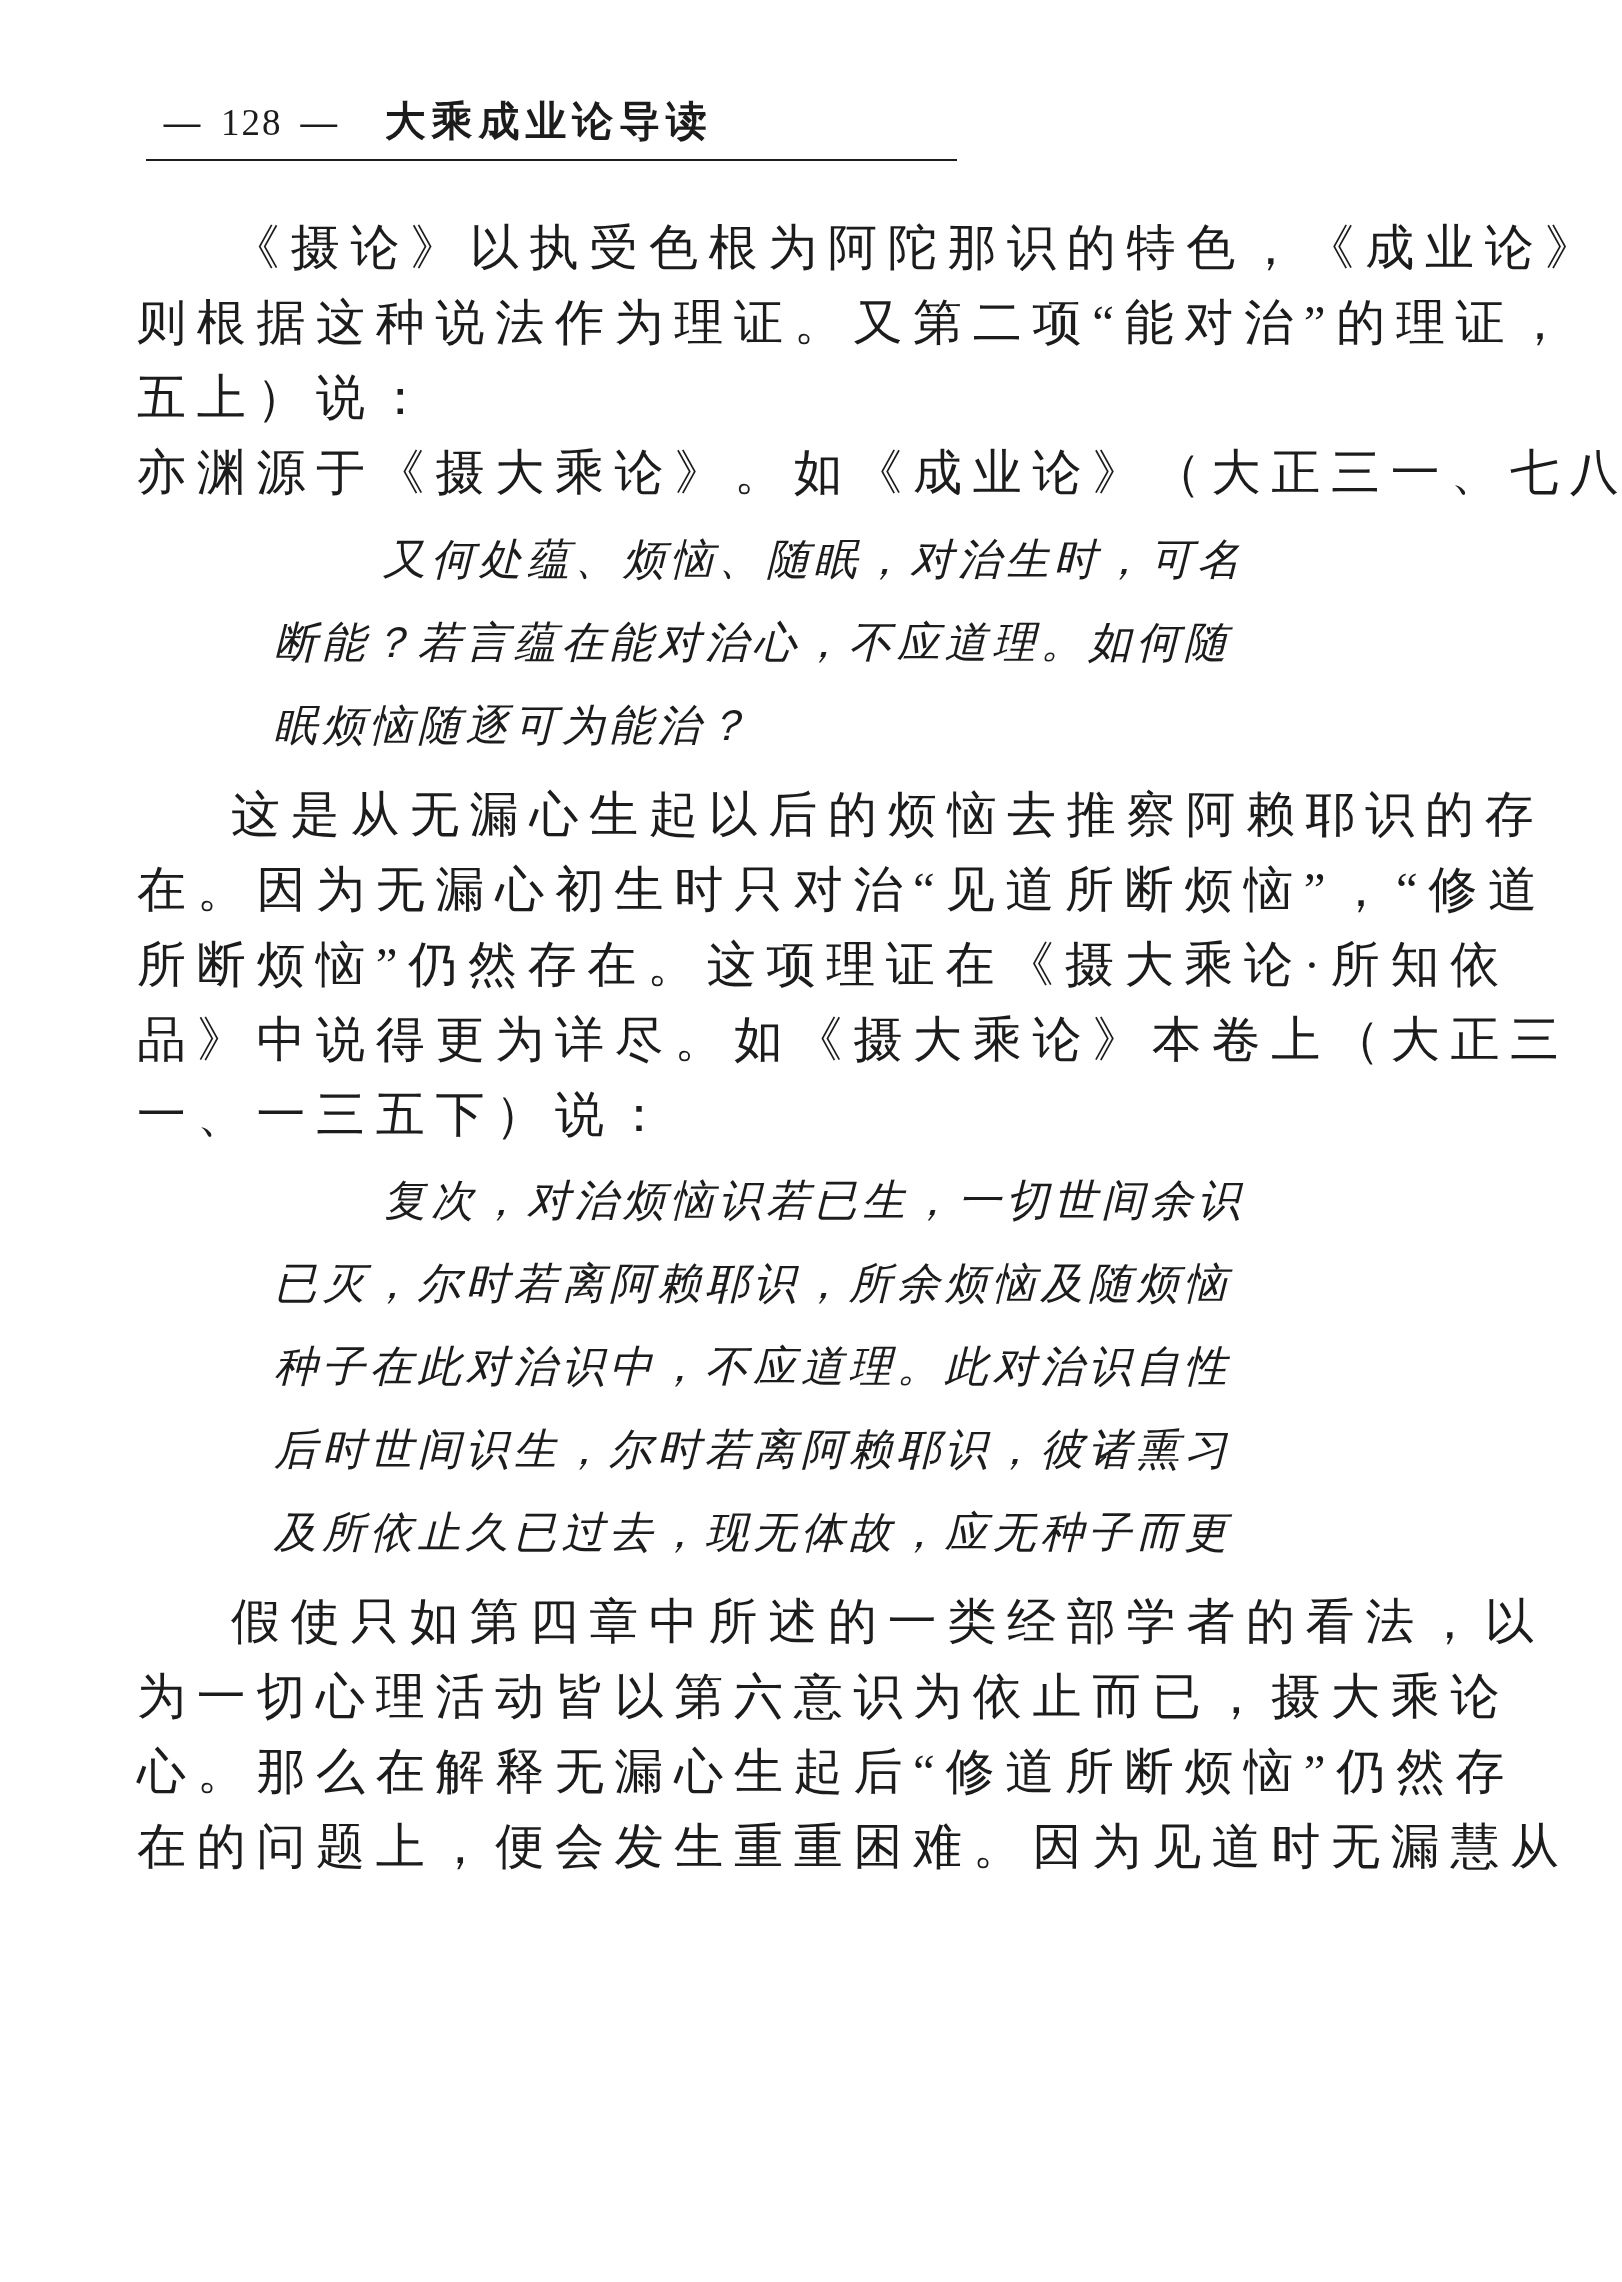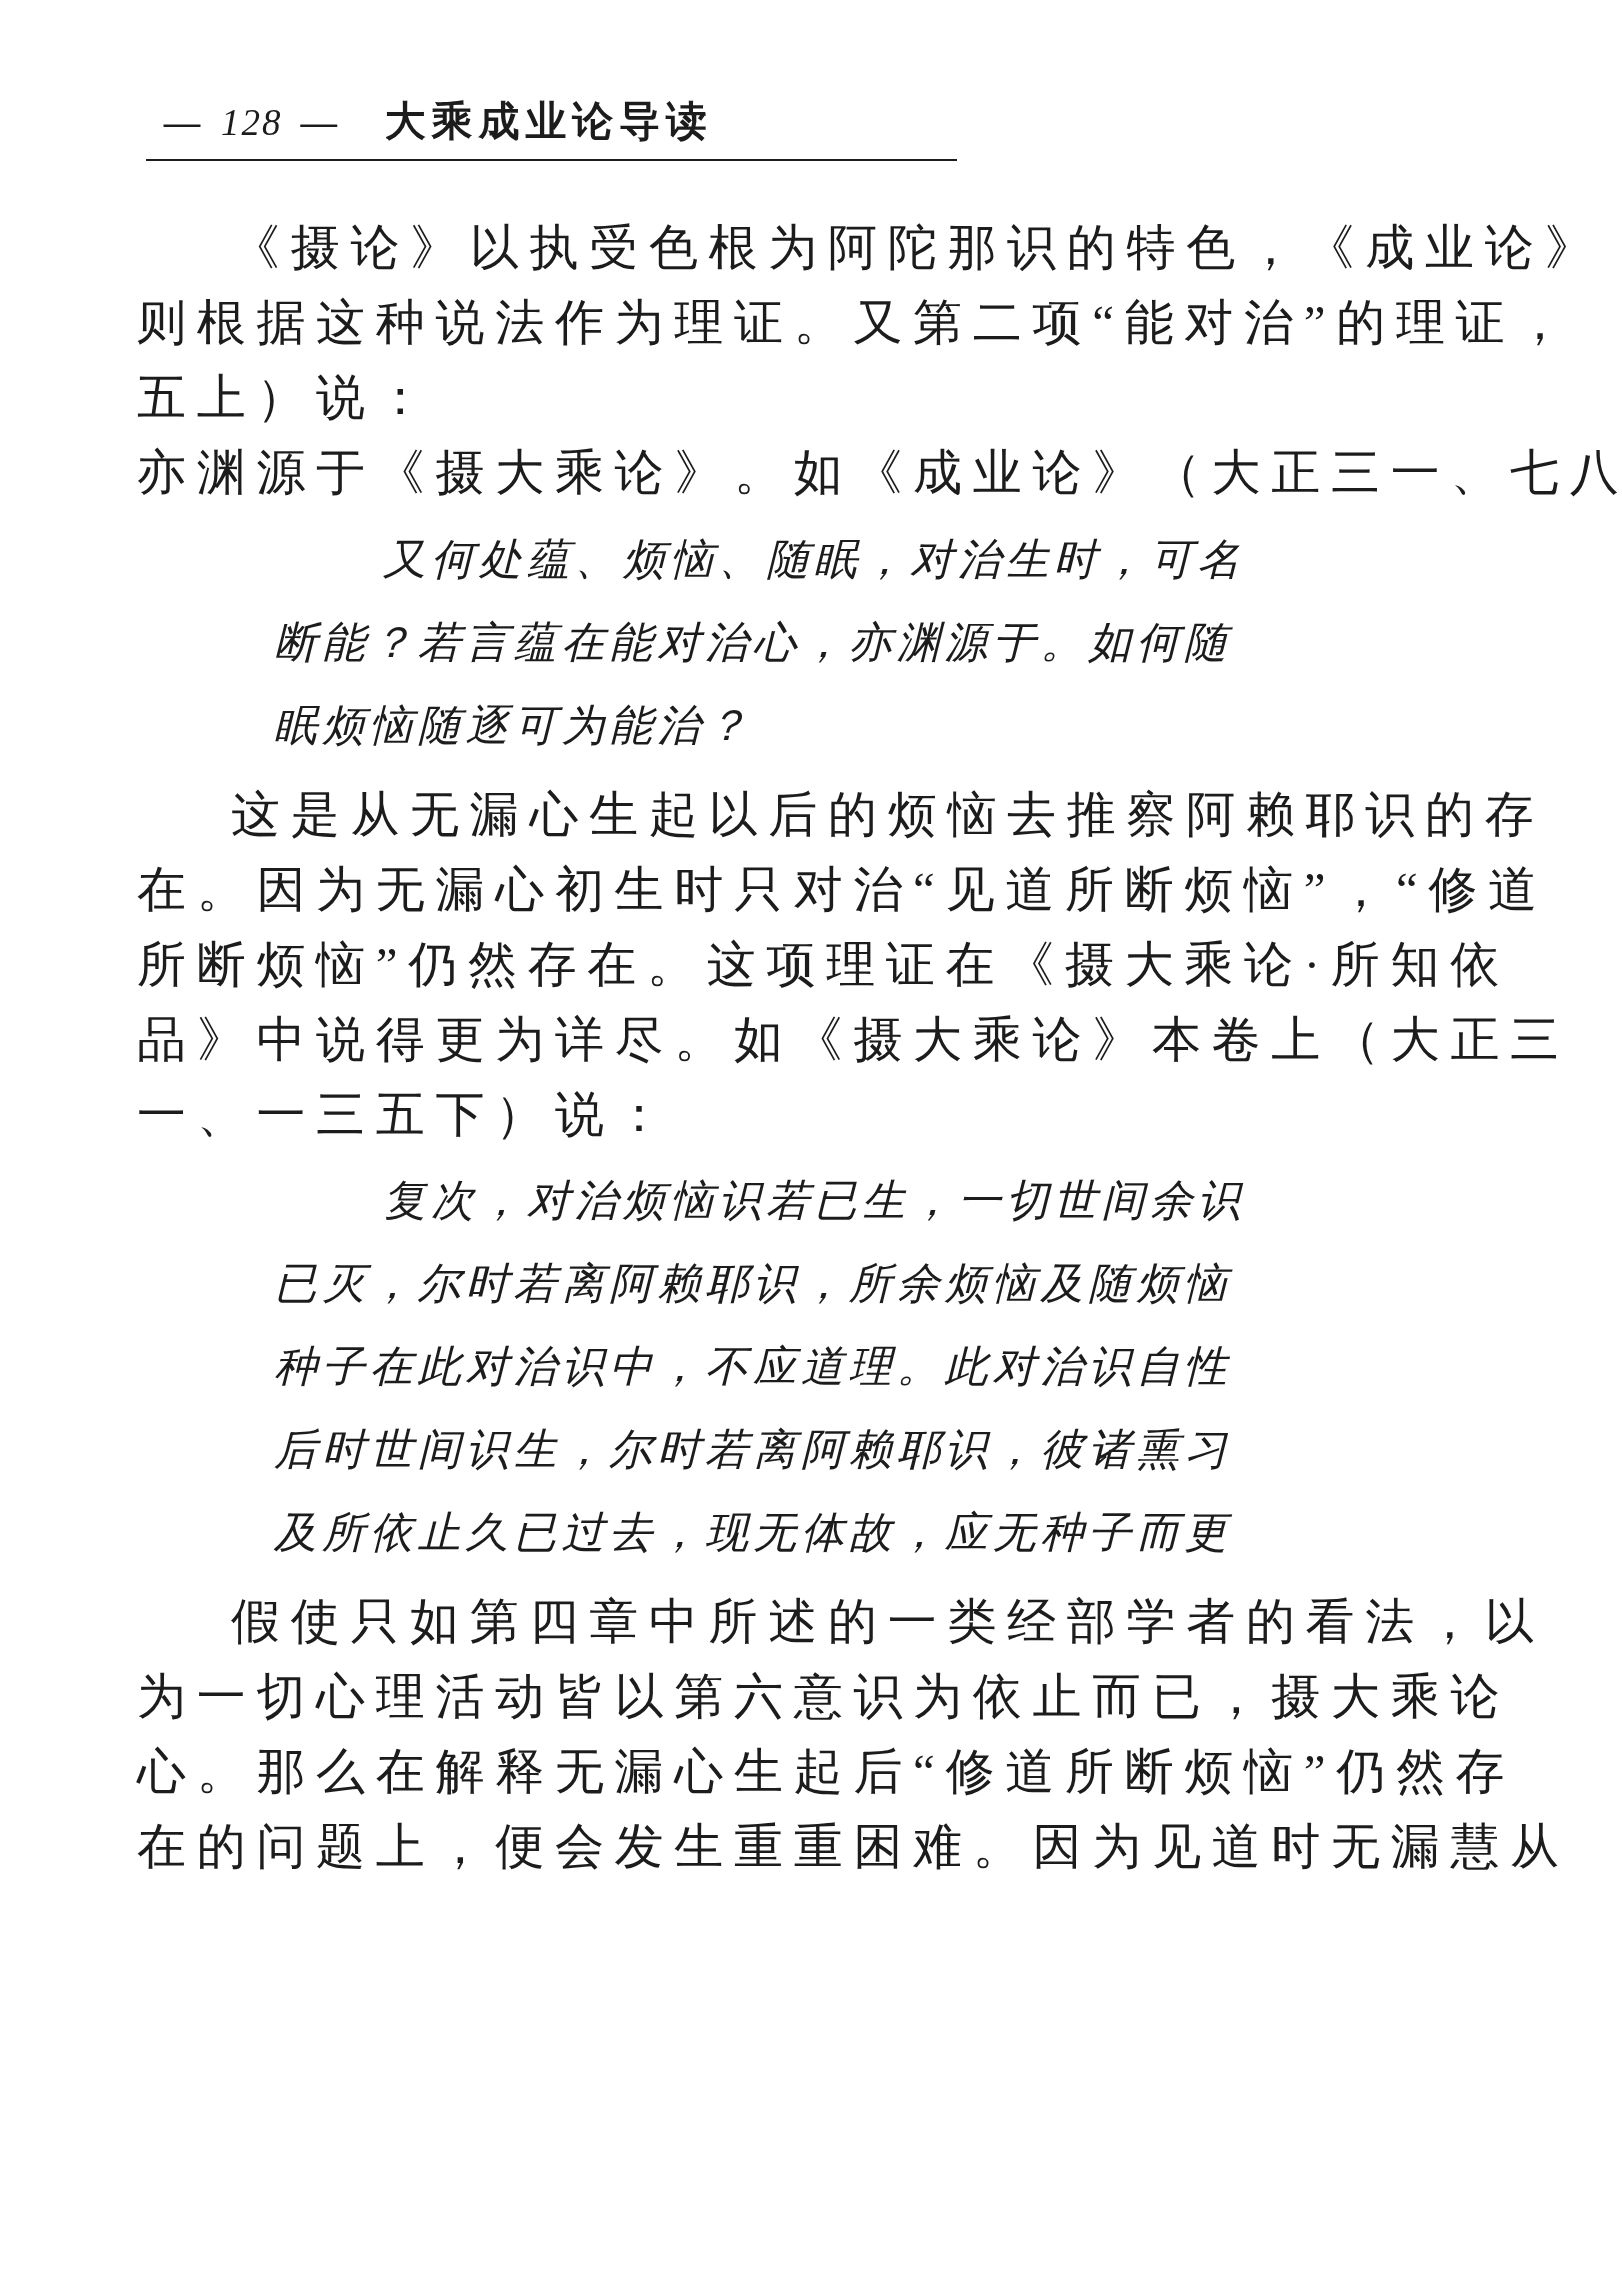--- a/index.html
+++ b/index.html
@@ -30,21 +30,20 @@
     letter-spacing: 2.9px;
     white-space: nowrap;
   }
   .running-head .dash {
     font-family: "Liberation Sans", "DejaVu Sans", sans-serif;
     margin: 0 17.6px;
   }
   .running-head .folio {
     font-family: "Liberation Serif", serif;
     letter-spacing: 2px;
-    font-style: italic;
   }
   .running-head .book-title {
     margin-left: 27px;
     font-weight: bold;
     font-size: 41px;
     letter-spacing: 5.9px;
   }
   .text-column {
     position: absolute;
     top: 210px;
@@ -96,21 +95,21 @@
 
     <div class="para body-block">
       <div class="line first">《摄论》以执受色根为阿陀那识的特色，《成业论》</div>
       <div class="line">则根据这种说法作为理证。又第二项“能对治”的理证，</div>
       <div class="line">五上）说：</div>
       <div class="line">亦渊源于《摄大乘论》。如《成业论》（大正三一、七八</div>
     </div>
 
     <div class="para quote-block">
       <div class="line first">又何处蕴、烦恼、随眠，对治生时，可名</div>
-      <div class="line">断能？若言蕴在能对治心，亦渊源于。如何随</div>
+      <div class="line">断能？若言蕴在能对治心，不应道理。如何随</div>
       <div class="line">眠烦恼随逐可为能治？</div>
     </div>
 
     <div class="para body-block">
       <div class="line first">这是从无漏心生起以后的烦恼去推察阿赖耶识的存</div>
       <div class="line">在。因为无漏心初生时只对治“见道所断烦恼”，“修道</div>
       <div class="line">所断烦恼”仍然存在。这项理证在《摄大乘论·所知依</div>
       <div class="line">品》中说得更为详尽。如《摄大乘论》本卷上（大正三</div>
       <div class="line">一、一三五下）说：</div>
     </div>

